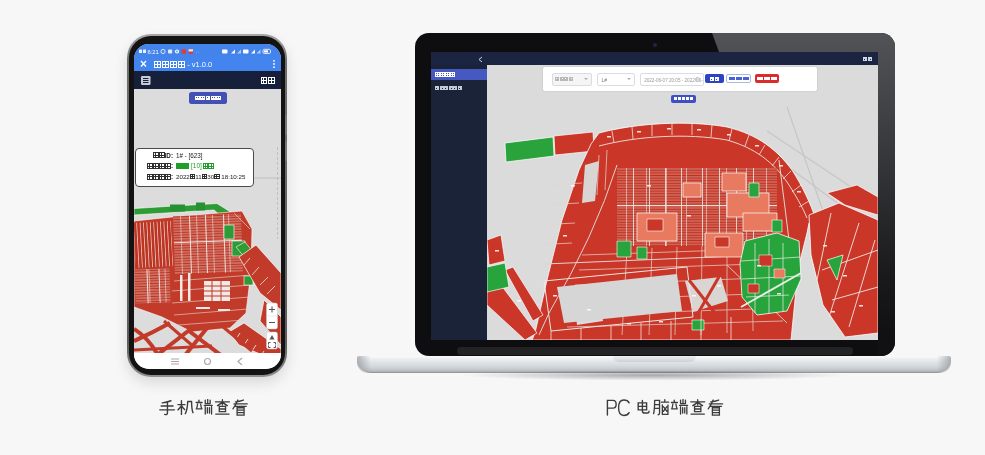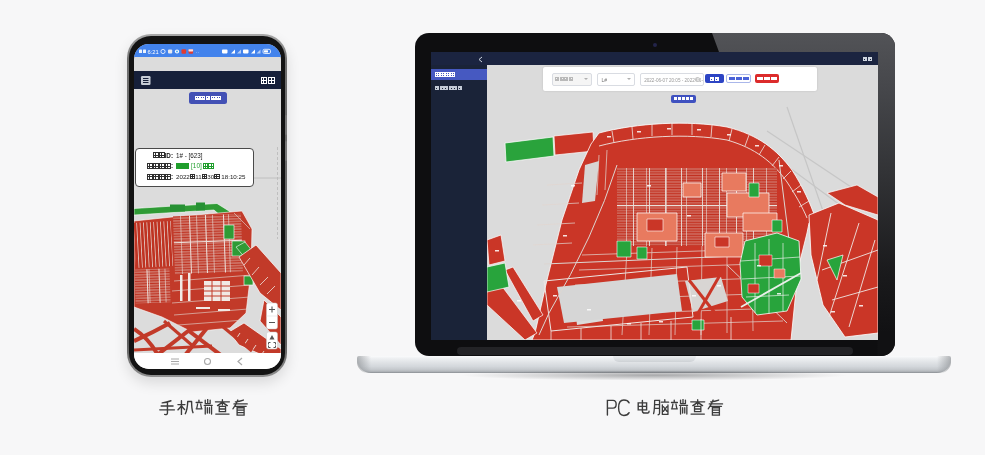--- a/index.html
+++ b/index.html
@@ -127,20 +127,35 @@
           <path d="M97,8.4 L101,8.4 L101,4.4 Z"></path>
           <path d="M103,8.4 L107,8.4 L107,4.4 Z" opacity="0.6"></path>
           <rect x="109" y="4.6" width="5.5" height="3.8" rx="0.8"></rect>
           <path d="M117,8.4 L121,8.4 L121,4.4 Z"></path>
           <path d="M122.5,8.4 L126.5,8.4 L126.5,4.4 Z" opacity="0.6"></path>
           <rect x="129" y="4.3" width="7.5" height="4.2" rx="1.4" fill="none" stroke="#fff" stroke-width="0.8"></rect>
           <rect x="130" y="5.3" width="4" height="2.2" rx="0.5"></rect>
         </g>
       </svg>
     </div>
+    <div class="p-appbar">
+      <svg width="147" height="14">
+        <path d="M7,4 L12,9.5 M12,4 L7,9.5" stroke="#fff" stroke-width="1.3"></path>
+        <circle cx="140" cy="3.8" r="0.9" fill="#fff"></circle>
+        <circle cx="140" cy="7" r="0.9" fill="#fff"></circle>
+        <circle cx="140" cy="10.2" r="0.9" fill="#fff"></circle>
+      </svg>
+      <span class="title">
+        <i class="h" style="width:7px;height:7px;margin-right:1.2px;"></i>
+          <i class="h" style="width:7px;height:7px;margin-right:1.2px;"></i>
+          <i class="h" style="width:7px;height:7px;margin-right:1.2px;"></i>
+          <i class="h" style="width:7px;height:7px;"></i>
+        <span style="font-size:7.5px;">&nbsp;- v1.0.0</span>
+      </span>
+    </div>
     <div class="p-navy">
       <svg width="147" height="19">
         <rect x="7" y="5" width="9.5" height="9" rx="1.2" fill="#c6ccd6"></rect>
         <path d="M9,7.5 H14.5 M9,9.5 H14.5 M9,11.5 H14.5" stroke="#16203a" stroke-width="1"></path>
       </svg>
       <span class="logout">
         <i class="h" style="width:6.5px;height:6.5px;margin-right:1px;"></i>
           <i class="h" style="width:6.5px;height:6.5px;"></i>
       </span>
     </div>

